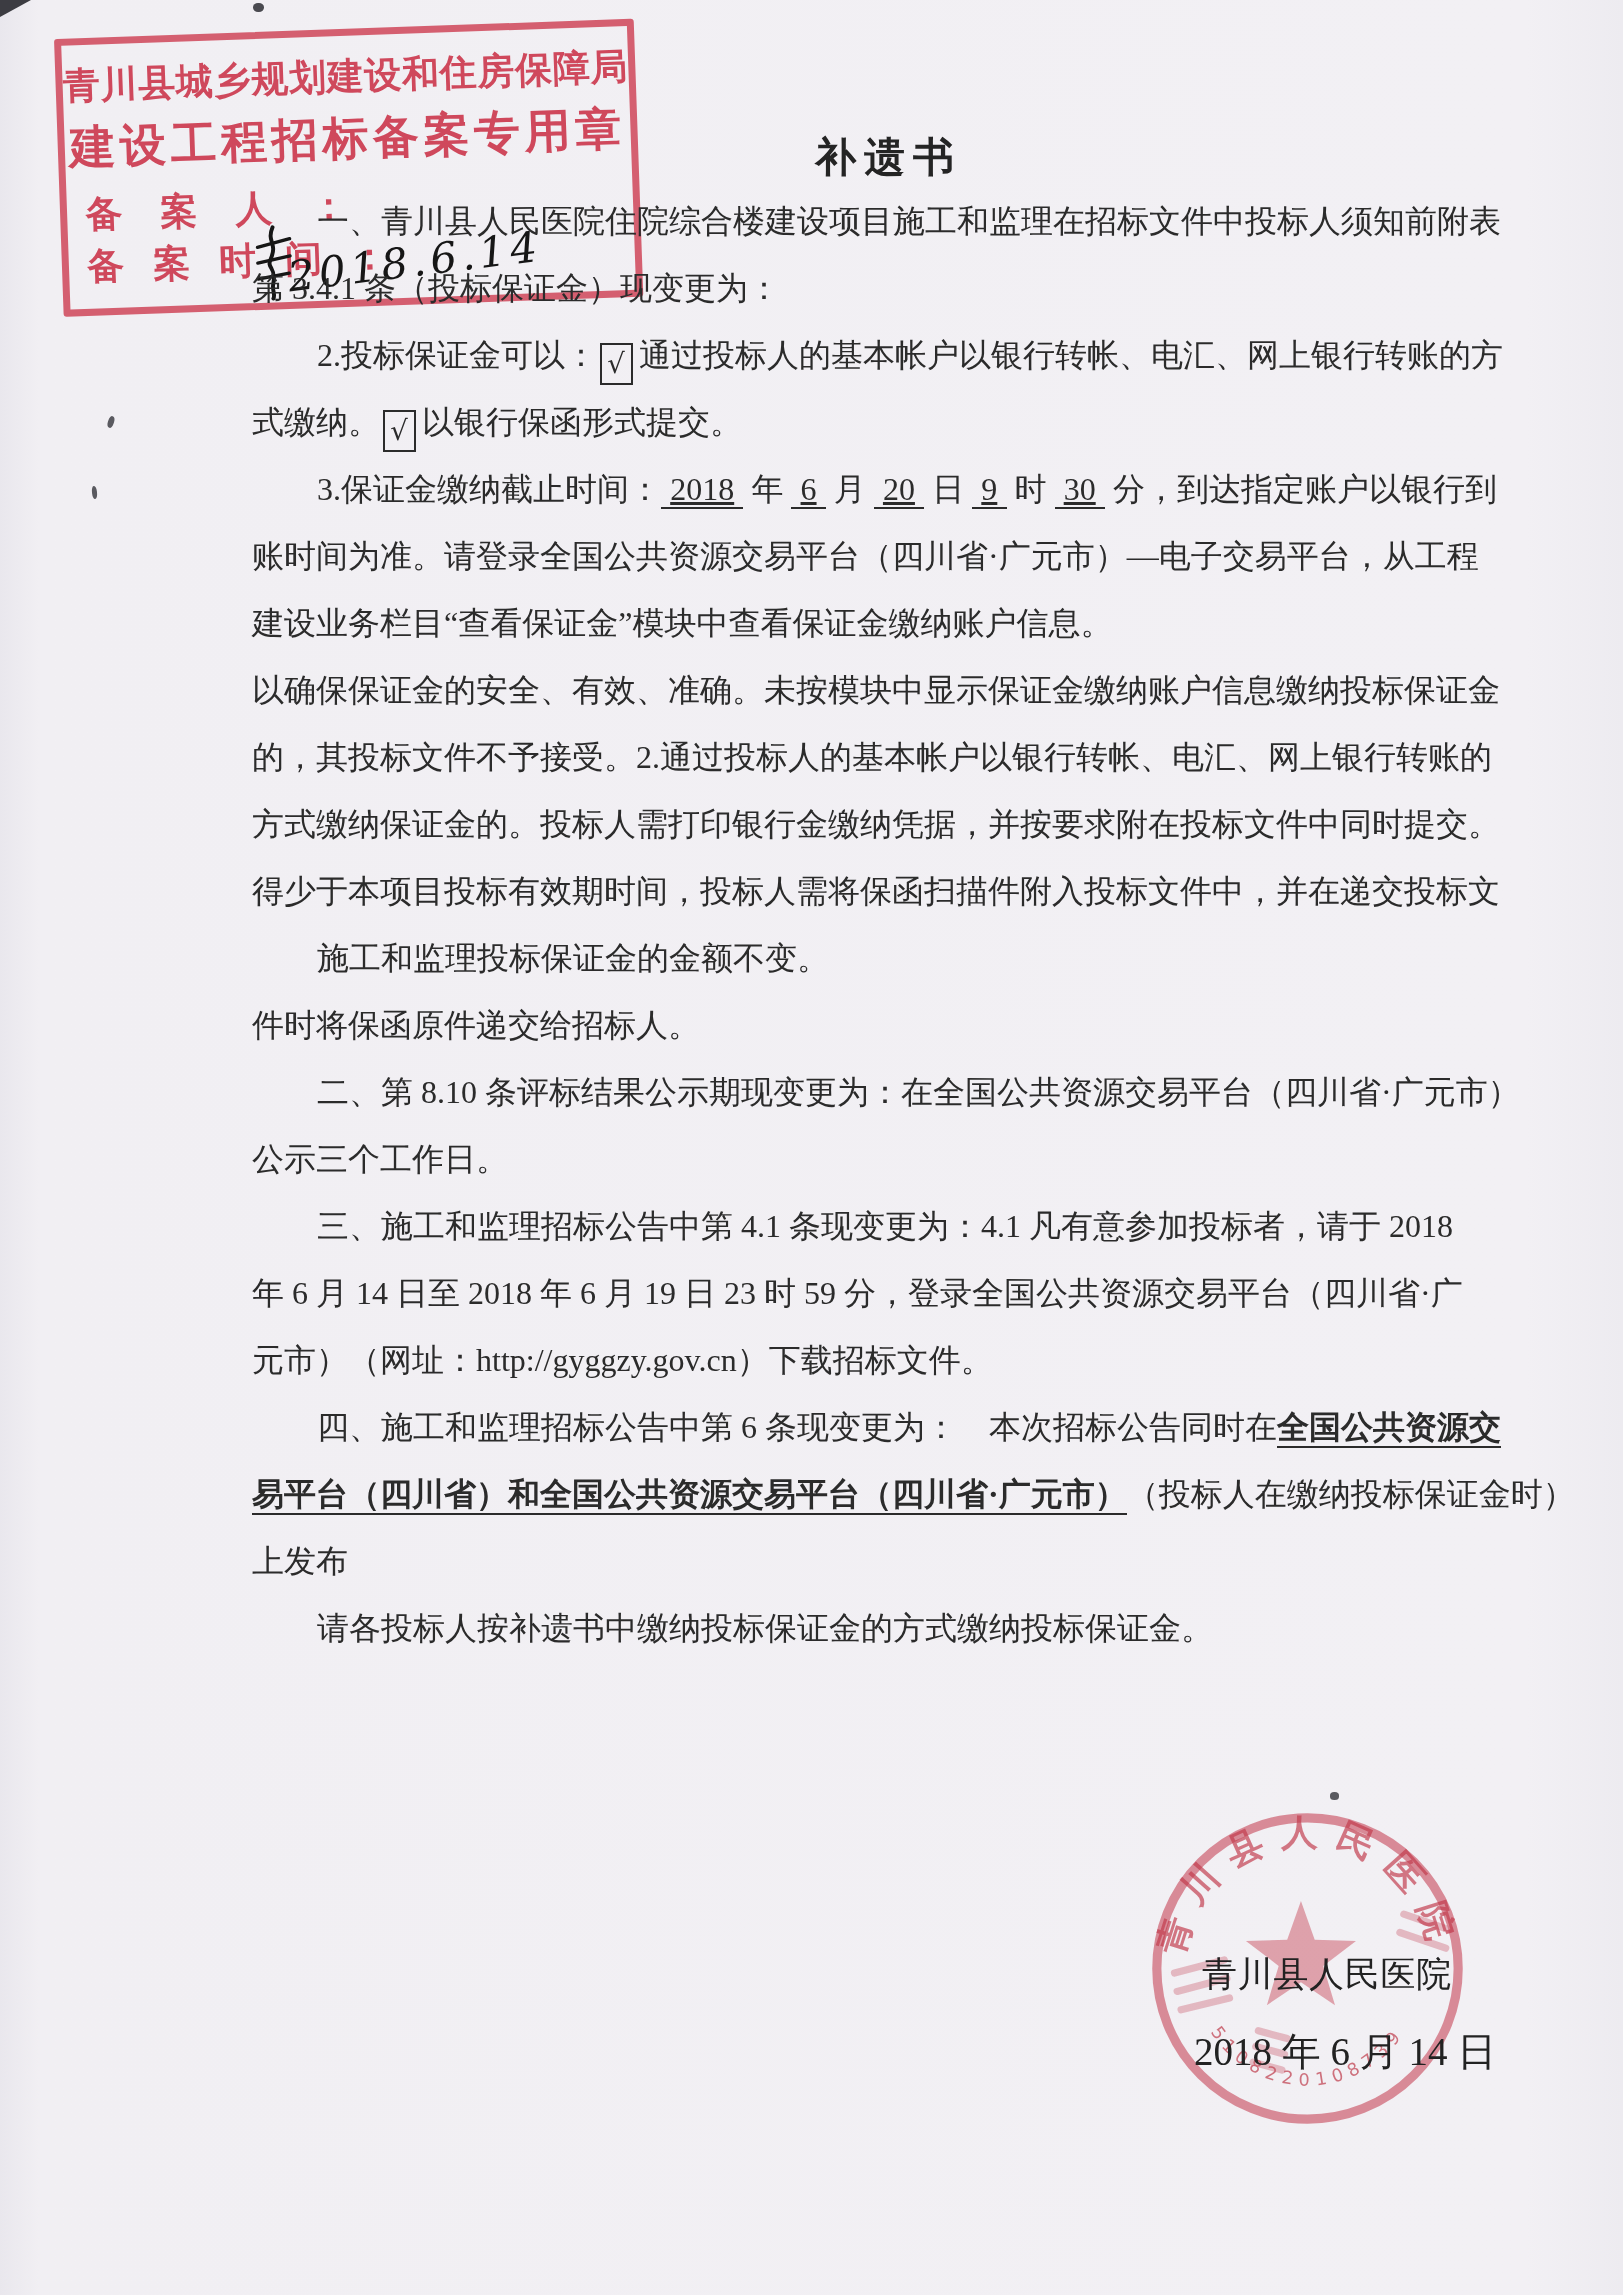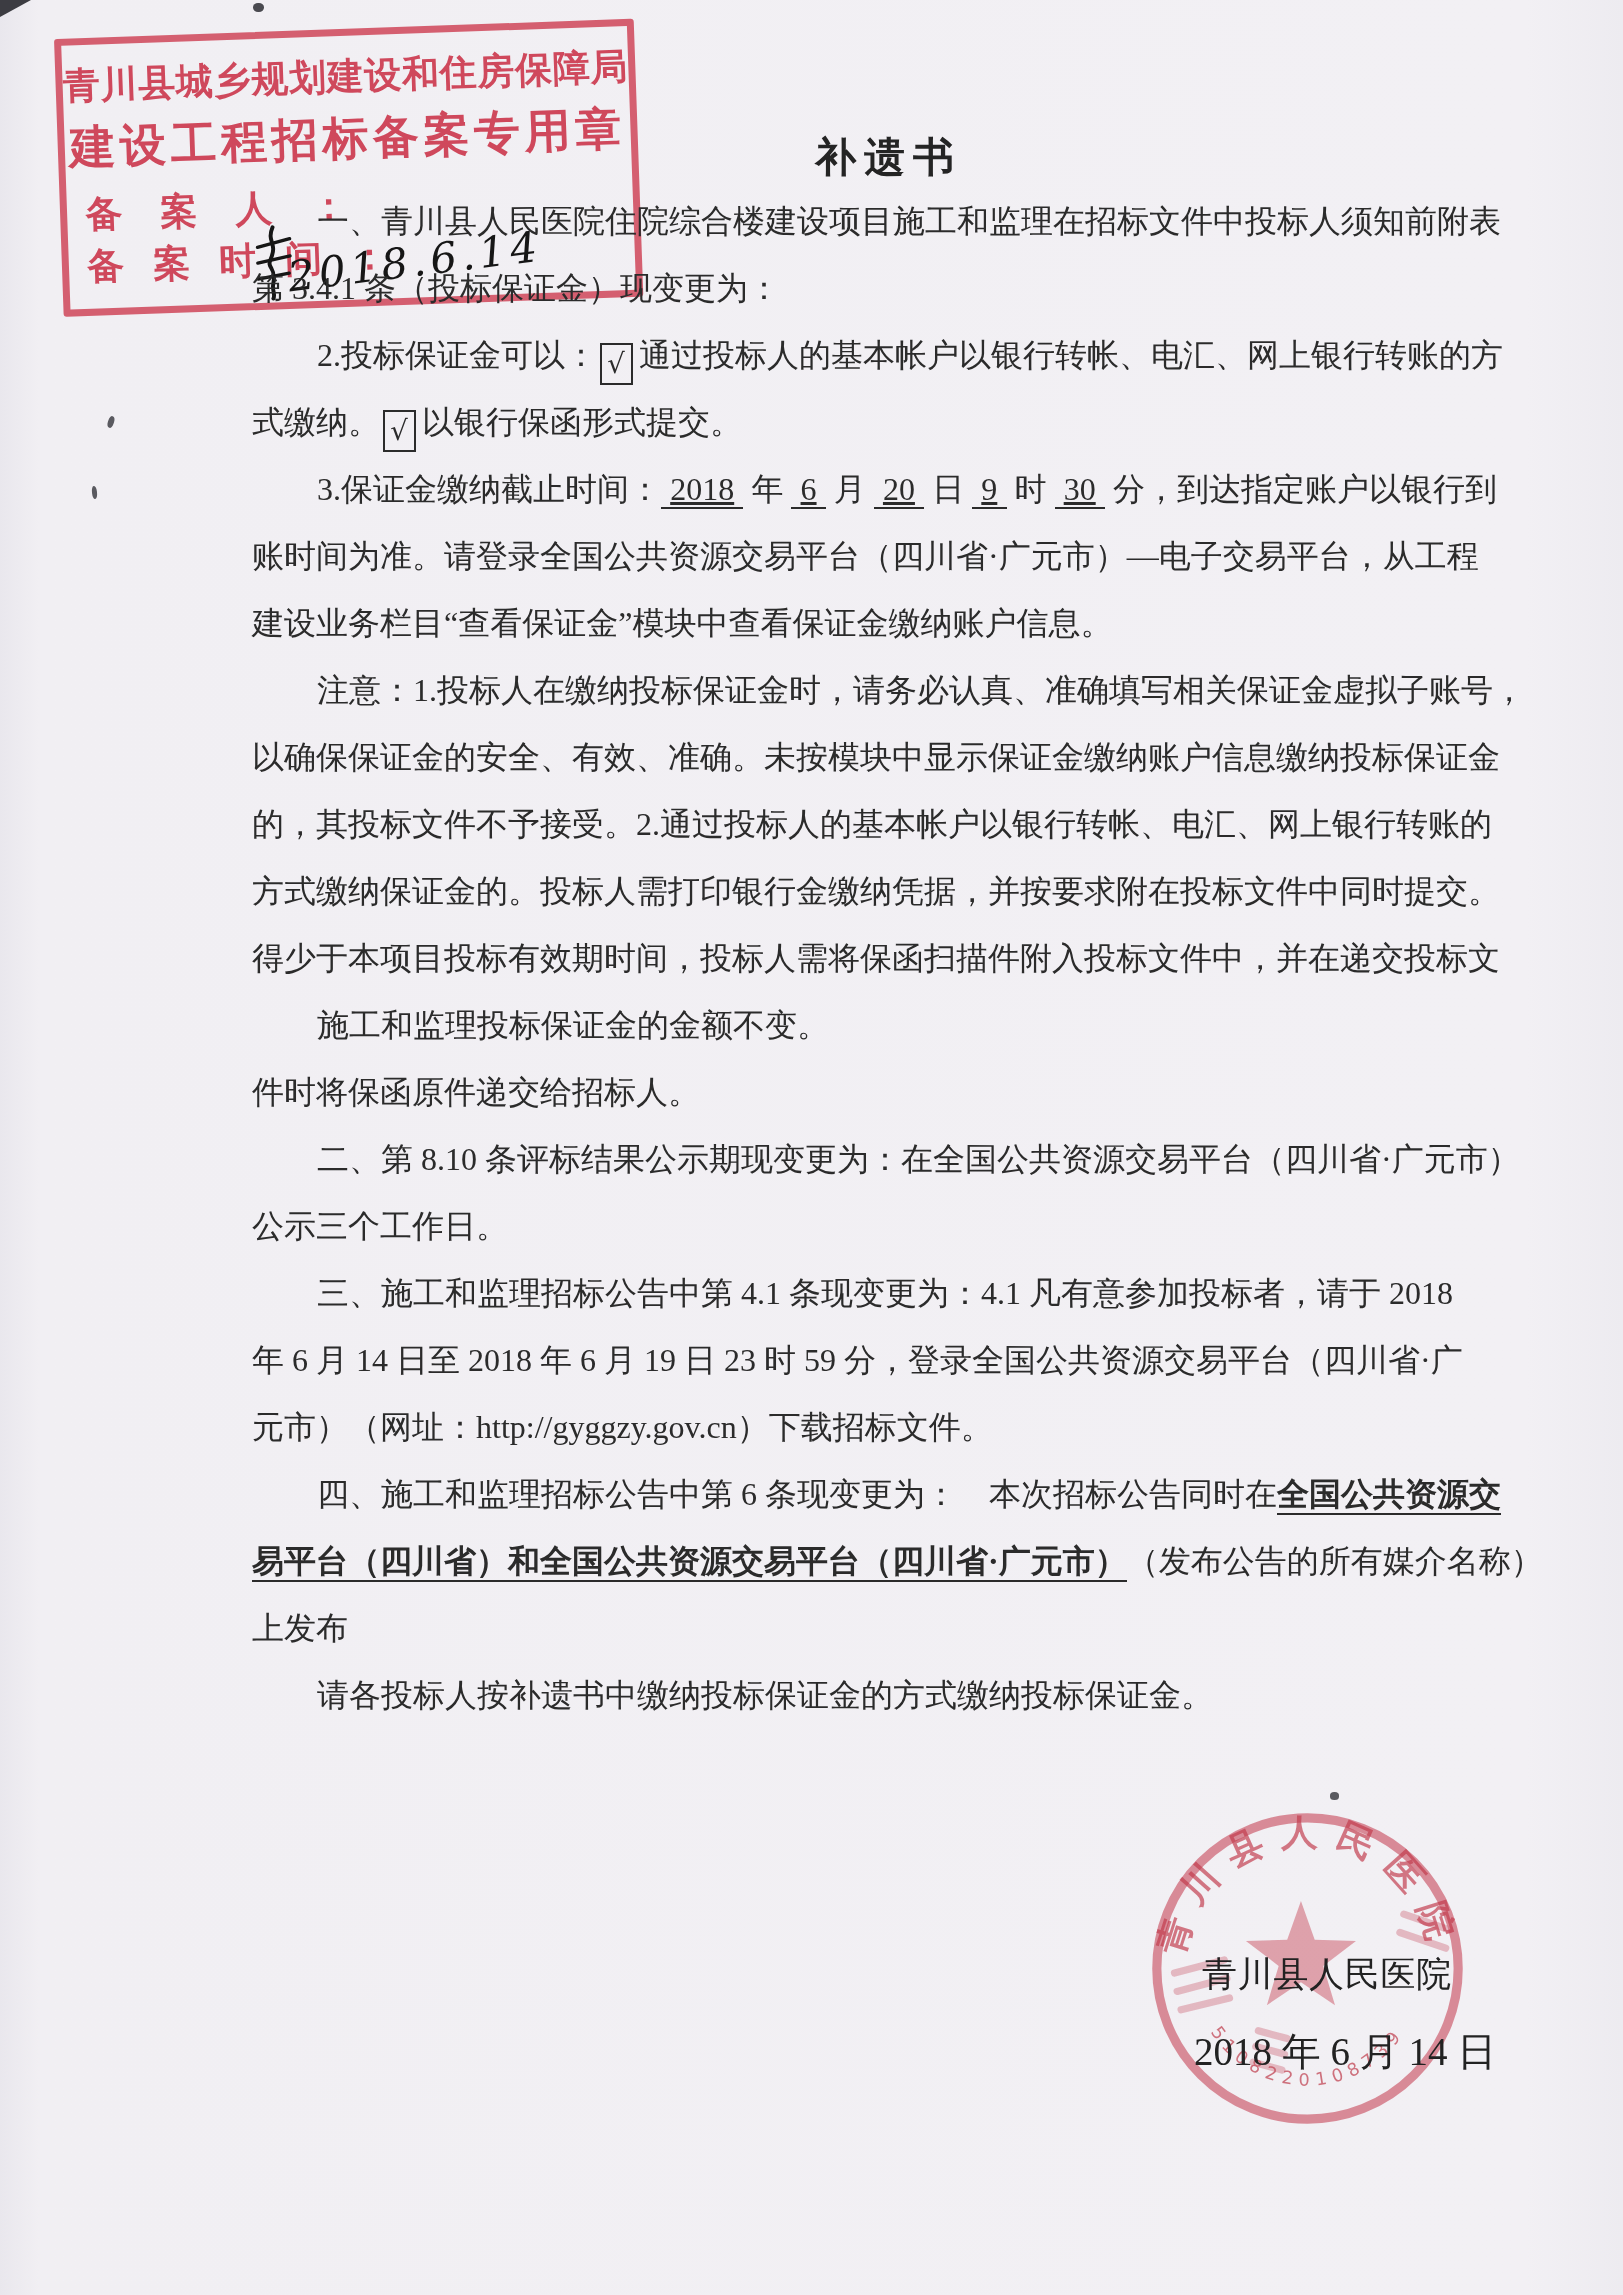--- a/index.html
+++ b/index.html
@@ -95,34 +95,33 @@
   <h1 class="doc-title">补遗书</h1>
 
   <div class="doc-body" id="doc-body">
       <div class="line ind"><span>一、青川县人民医院住院综合楼建设项目施工和监理在招标文件中投标人须知前附表</span></div>
       <div class="line"><span>第 3.4.1 条（投标保证金）现变更为：</span></div>
       <div class="line ind"><span>2.投标保证金可以：</span><span class="cbox">√</span><span>通过投标人的基本帐户以银行转帐、电汇、网上银行转账的方</span></div>
       <div class="line"><span>式缴纳。</span><span class="cbox">√</span><span>以银行保函形式提交。</span></div>
       <div class="line ind"><span>3.保证金缴纳截止时间：</span><span class="fill">2018</span><span> 年 </span><span class="fill">6</span><span> 月 </span><span class="fill">20</span><span> 日 </span><span class="fill">9</span><span> 时 </span><span class="fill">30</span><span> 分，到达指定账户以银行到</span></div>
       <div class="line"><span>账时间为准。请登录全国公共资源交易平台（四川省·广元市）—电子交易平台，从工程</span></div>
       <div class="line"><span>建设业务栏目“查看保证金”模块中查看保证金缴纳账户信息。</span></div>
-      <div class="line ind"><span>注意：1.投标人在缴纳投标保证金时，请务必认真、准确填写相关保证金虚拟子账号，</span></div>
       <div class="line"><span>以确保保证金的安全、有效、准确。未按模块中显示保证金缴纳账户信息缴纳投标保证金</span></div>
       <div class="line"><span>的，其投标文件不予接受。2.通过投标人的基本帐户以银行转帐、电汇、网上银行转账的</span></div>
       <div class="line"><span>方式缴纳保证金的。投标人需打印银行金缴纳凭据，并按要求附在投标文件中同时提交。</span></div>
       <div class="line"><span>得少于本项目投标有效期时间，投标人需将保函扫描件附入投标文件中，并在递交投标文</span></div>
       <div class="line ind"><span>施工和监理投标保证金的金额不变。</span></div>
       <div class="line"><span>件时将保函原件递交给招标人。</span></div>
       <div class="line ind"><span>二、第 8.10 条评标结果公示期现变更为：在全国公共资源交易平台（四川省·广元市）</span></div>
       <div class="line"><span>公示三个工作日。</span></div>
       <div class="line ind"><span>三、施工和监理招标公告中第 4.1 条现变更为：4.1 凡有意参加投标者，请于 2018</span></div>
       <div class="line"><span>年 6 月 14 日至 2018 年 6 月 19 日 23 时 59 分，登录全国公共资源交易平台（四川省·广</span></div>
       <div class="line"><span>元市）（网址：http://gyggzy.gov.cn）下载招标文件。</span></div>
       <div class="line ind"><span>四、施工和监理招标公告中第 6 条现变更为：　本次招标公告同时在</span><span class="uline">全国公共资源交</span></div>
-      <div class="line"><span class="uline">易平台（四川省）和全国公共资源交易平台（四川省·广元市）</span><span>（发布公告的所有媒介名称）</span></div>
+      <div class="line"><span class="uline">易平台（四川省）和全国公共资源交易平台（四川省·广元市）</span><span>（投标人在缴纳投标保证金时）</span></div>
       <div class="line"><span>上发布</span></div>
       <div class="line ind"><span>请各投标人按补遗书中缴纳投标保证金的方式缴纳投标保证金。</span></div>
     </div>
 
   <svg class="seal" width="321" height="321" viewBox="0 0 490 490">
     <defs>
       <path id="arcTop" d="M 66 310 A 190 190 0 1 1 424 310" fill="none"></path>
       <path id="arcBot" d="M 90 330 A 175 175 0 0 0 400 330" fill="none"></path>
     </defs>
     <circle class="seal-ring" cx="245" cy="245" r="230"></circle>

